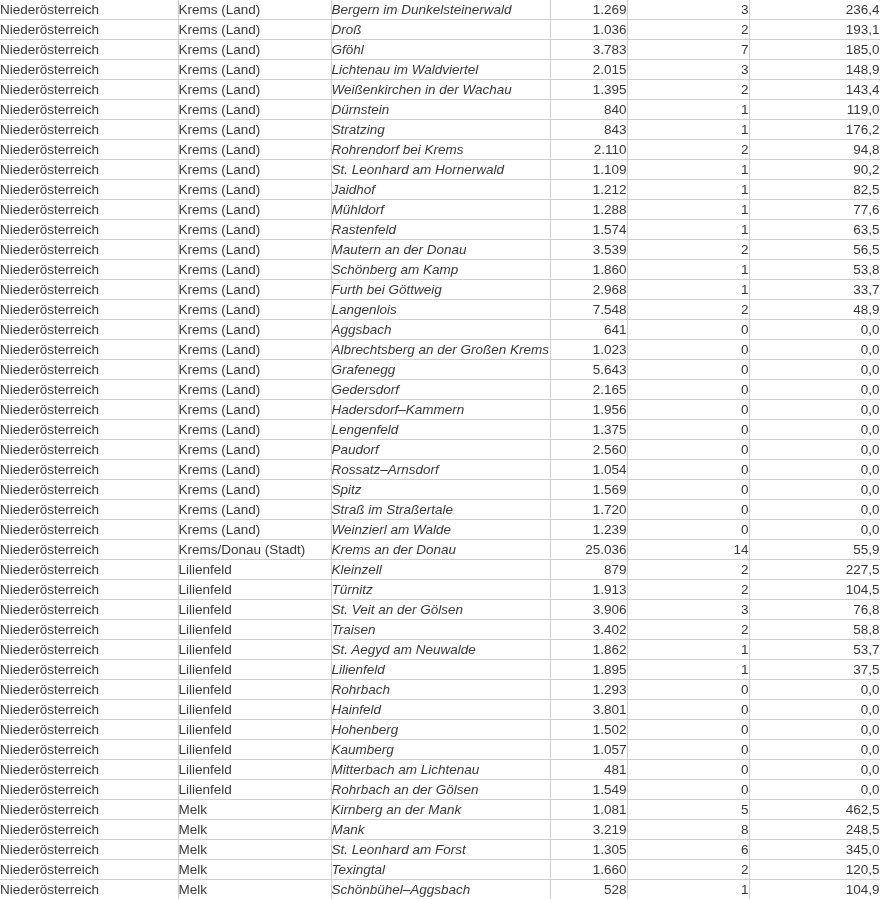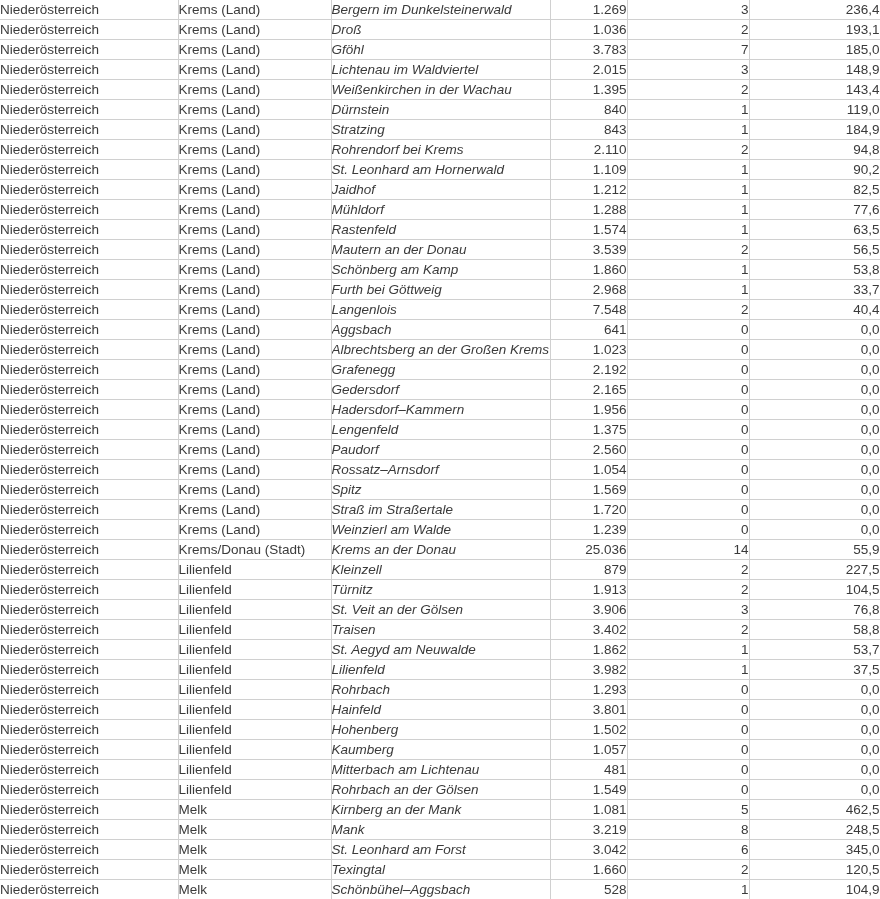--- a/index.html
+++ b/index.html
@@ -109,21 +109,21 @@
           <td class="c3">840</td>
           <td class="c4">1</td>
           <td class="c5">119,0</td>
         </tr>
         <tr>
           <td class="c0">Niederösterreich</td>
           <td class="c1">Krems (Land)</td>
           <td class="c2">Stratzing</td>
           <td class="c3">843</td>
           <td class="c4">1</td>
-          <td class="c5">184,9</td>
+          <td class="c5">176,2</td>
         </tr>
         <tr>
           <td class="c0">Niederösterreich</td>
           <td class="c1">Krems (Land)</td>
           <td class="c2">Rohrendorf bei Krems</td>
           <td class="c3">2.110</td>
           <td class="c4">2</td>
           <td class="c5">94,8</td>
         </tr>
         <tr>
@@ -181,21 +181,21 @@
           <td class="c3">2.968</td>
           <td class="c4">1</td>
           <td class="c5">33,7</td>
         </tr>
         <tr>
           <td class="c0">Niederösterreich</td>
           <td class="c1">Krems (Land)</td>
           <td class="c2">Langenlois</td>
           <td class="c3">7.548</td>
           <td class="c4">2</td>
-          <td class="c5">40,4</td>
+          <td class="c5">48,9</td>
         </tr>
         <tr>
           <td class="c0">Niederösterreich</td>
           <td class="c1">Krems (Land)</td>
           <td class="c2">Aggsbach</td>
           <td class="c3">641</td>
           <td class="c4">0</td>
           <td class="c5">0,0</td>
         </tr>
         <tr>
@@ -203,21 +203,21 @@
           <td class="c1">Krems (Land)</td>
           <td class="c2">Albrechtsberg an der Großen Krems</td>
           <td class="c3">1.023</td>
           <td class="c4">0</td>
           <td class="c5">0,0</td>
         </tr>
         <tr>
           <td class="c0">Niederösterreich</td>
           <td class="c1">Krems (Land)</td>
           <td class="c2">Grafenegg</td>
-          <td class="c3">2.192</td>
+          <td class="c3">5.643</td>
           <td class="c4">0</td>
           <td class="c5">0,0</td>
         </tr>
         <tr>
           <td class="c0">Niederösterreich</td>
           <td class="c1">Krems (Land)</td>
           <td class="c2">Gedersdorf</td>
           <td class="c3">2.165</td>
           <td class="c4">0</td>
           <td class="c5">0,0</td>
@@ -323,21 +323,21 @@
           <td class="c1">Lilienfeld</td>
           <td class="c2">St. Aegyd am Neuwalde</td>
           <td class="c3">1.862</td>
           <td class="c4">1</td>
           <td class="c5">53,7</td>
         </tr>
         <tr>
           <td class="c0">Niederösterreich</td>
           <td class="c1">Lilienfeld</td>
           <td class="c2">Lilienfeld</td>
-          <td class="c3">3.982</td>
+          <td class="c3">1.895</td>
           <td class="c4">1</td>
           <td class="c5">37,5</td>
         </tr>
         <tr>
           <td class="c0">Niederösterreich</td>
           <td class="c1">Lilienfeld</td>
           <td class="c2">Rohrbach</td>
           <td class="c3">1.293</td>
           <td class="c4">0</td>
           <td class="c5">0,0</td>
@@ -395,21 +395,21 @@
           <td class="c1">Melk</td>
           <td class="c2">Mank</td>
           <td class="c3">3.219</td>
           <td class="c4">8</td>
           <td class="c5">248,5</td>
         </tr>
         <tr>
           <td class="c0">Niederösterreich</td>
           <td class="c1">Melk</td>
           <td class="c2">St. Leonhard am Forst</td>
-          <td class="c3">3.042</td>
+          <td class="c3">1.305</td>
           <td class="c4">6</td>
           <td class="c5">345,0</td>
         </tr>
         <tr>
           <td class="c0">Niederösterreich</td>
           <td class="c1">Melk</td>
           <td class="c2">Texingtal</td>
           <td class="c3">1.660</td>
           <td class="c4">2</td>
           <td class="c5">120,5</td>

